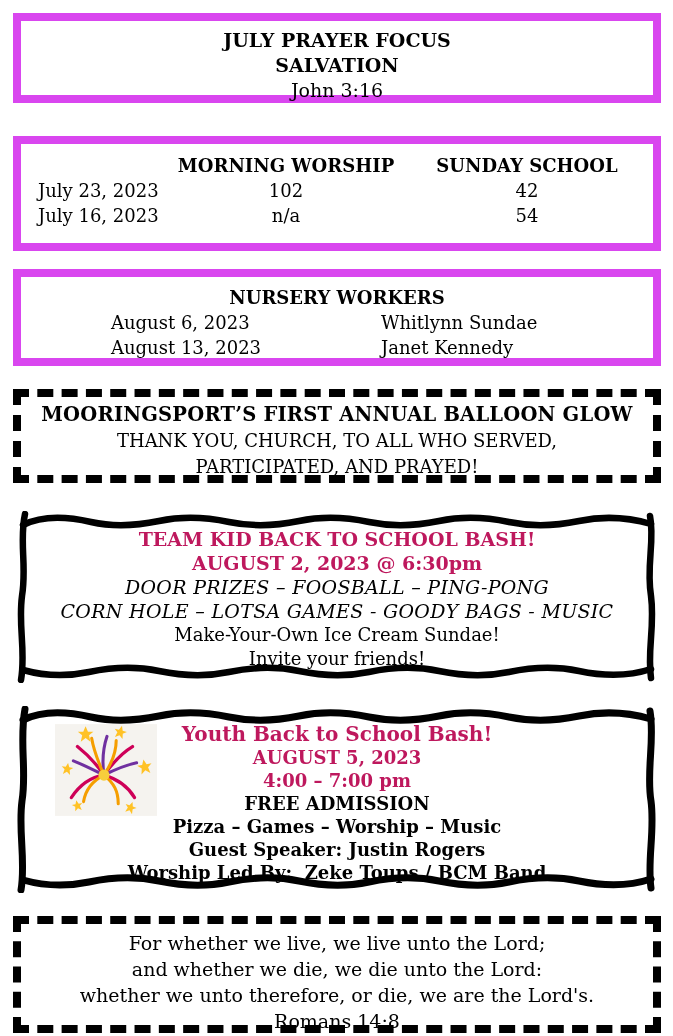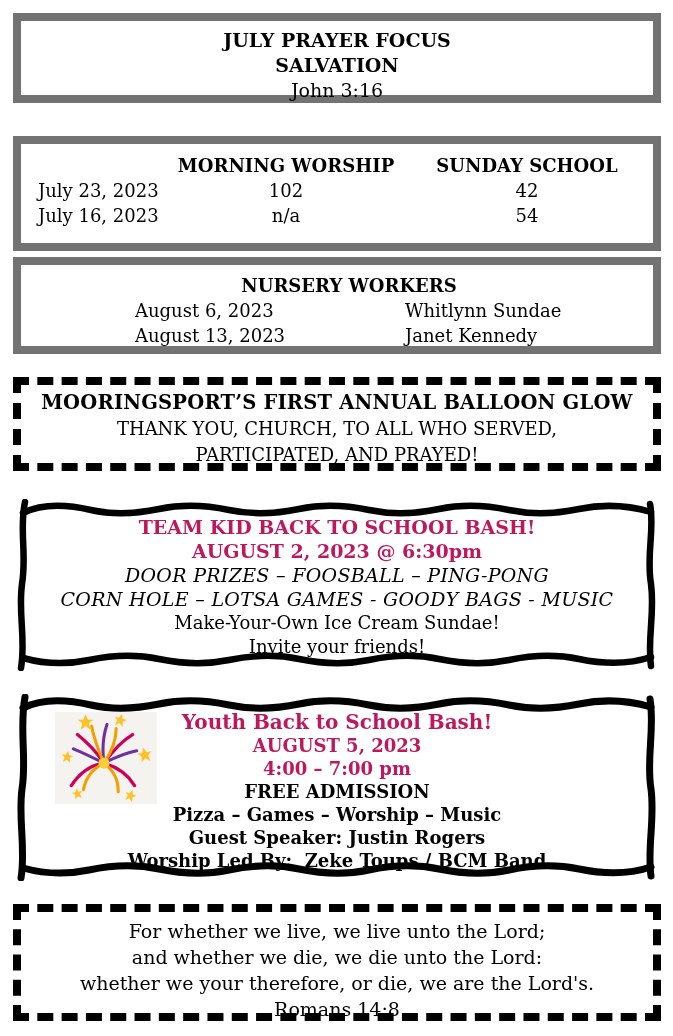--- a/index.html
+++ b/index.html
@@ -12,39 +12,39 @@
     font-family:"DejaVu Serif", serif;
     color:#000000;
   }
   .box {
     position:relative;
     width:648px;
     margin-left:13px;
     background:#ffffff;
     text-align:center;
   }
-  .solid { border:8px solid #737373; }
+  .solid { border:8px solid #d946ef; }
   .dashed { border:8px dashed #000000; }
   .l { line-height:25px; }
   .bold { font-weight:bold; }
   .purple { color:#be185d; }
   .pre { white-space:pre-wrap; }
 
   
   #box-prayer { margin-top:13px; height:90px; padding-top:7px; font-size:19px; }
 
   
   #box-att { margin-top:33px; height:115px; padding-top:9px; font-size:18px; }
   .att-grid { display:grid; grid-template-columns:150px 230px 1fr; line-height:25px; }
   .att-grid .date { text-align:left; padding-left:17px; white-space:nowrap; }
   .att-grid .num { text-align:center; }
   .att-grid .hdr { font-weight:bold; text-align:center; white-space:nowrap; }
 
   
-  #box-nursery { margin-top:6px; height:97px; padding-top:8px; font-size:18px;padding-left:24px; }
+  #box-nursery { margin-top:18px; height:97px; padding-top:8px; font-size:18px; }
   .nur-grid { display:grid; grid-template-columns:290px 1fr; line-height:25px; text-align:left; }
   .nur-grid .date { padding-left:90px; white-space:nowrap; }
   .nur-grid .name { padding-left:70px; white-space:nowrap; }
 
   
   #box-balloon { margin-top:23px; height:94px; padding-top:5px; font-size:18px; }
   #box-balloon .title { font-size:19.5px; line-height:27px; letter-spacing:0.2px; }
   #box-balloon .l { line-height:26px; }
 
   
@@ -170,17 +170,17 @@
       <div class="l">FREE ADMISSION</div>
       <div class="l">Pizza – Games – Worship – Music</div>
       <div class="l">Guest Speaker: Justin Rogers</div>
       <div class="l pre">Worship Led By:  Zeke Toups / BCM Band</div>
     </div>
   </section>
 
   <section class="box dashed" id="box-verse">
     <div class="l">For whether we live, we live unto the Lord;</div>
     <div class="l">and whether we die, we die unto the Lord:</div>
-    <div class="l">whether we your therefore, or die, we are the Lord's.</div>
+    <div class="l">whether we unto therefore, or die, we are the Lord's.</div>
     <div class="l">Romans 14:8</div>
   </section>
 
 </div>
 
 </body></html>

